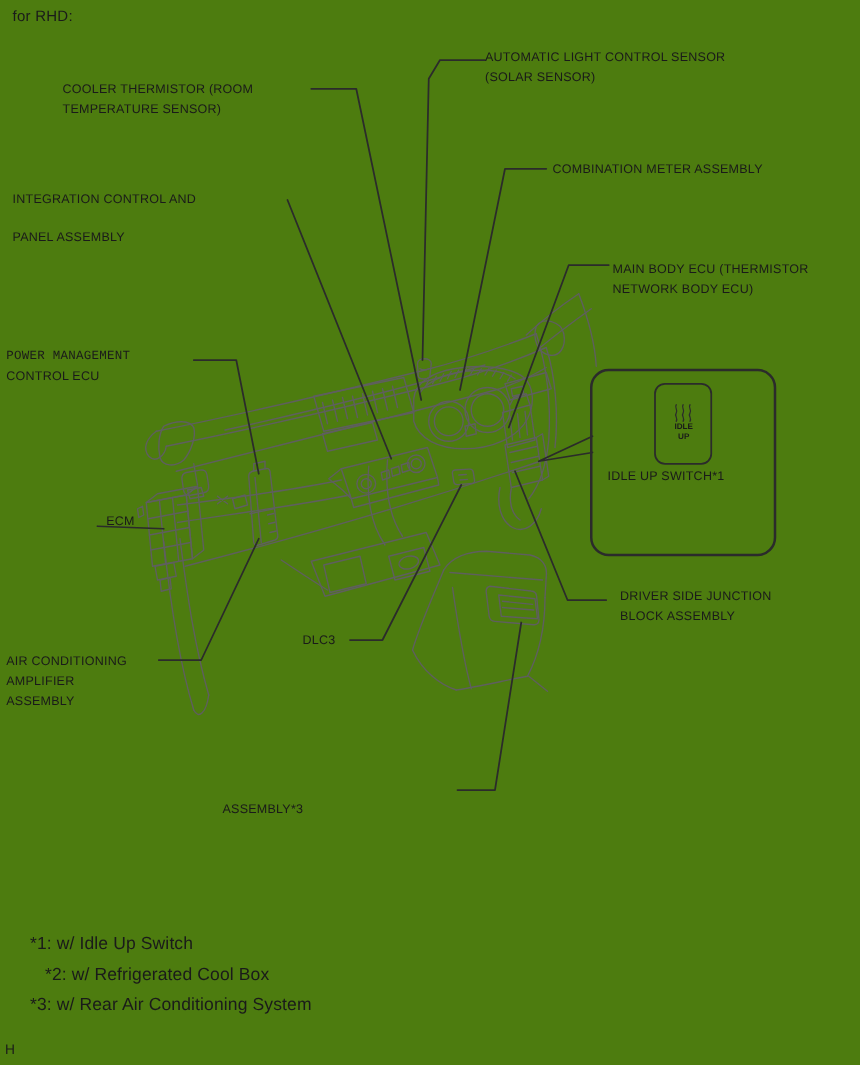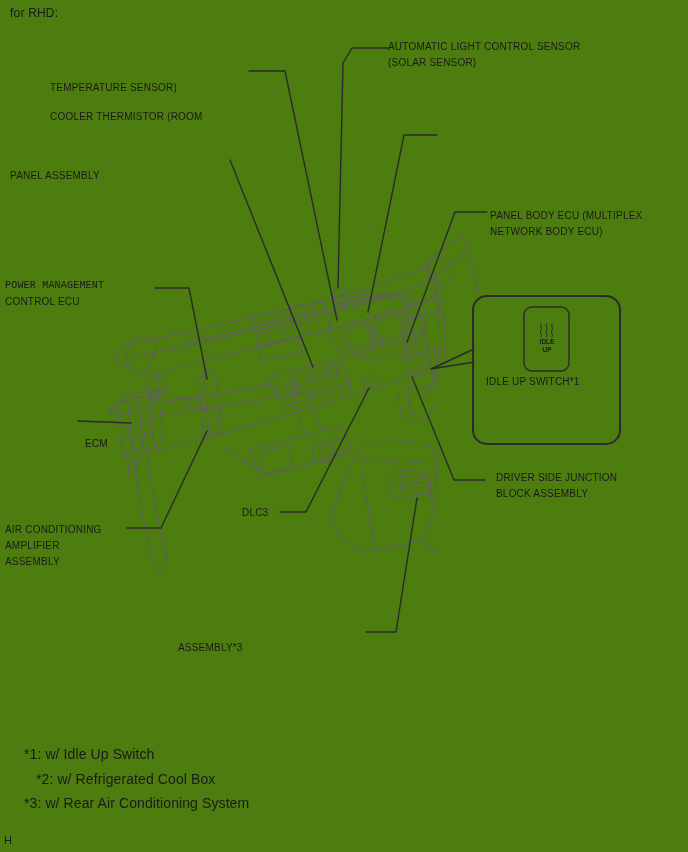--- a/index.html
+++ b/index.html
@@ -183,36 +183,38 @@
       <g stroke-width="1">
         <path d="M541,337 c1.8,-2.2 -1.8,-4.4 0,-6.6 c1.8,-2.2 -1.8,-4.4 0,-6.6"></path>
         <path d="M546.5,337 c1.8,-2.2 -1.8,-4.4 0,-6.6 c1.8,-2.2 -1.8,-4.4 0,-6.6"></path>
         <path d="M552,337 c1.8,-2.2 -1.8,-4.4 0,-6.6 c1.8,-2.2 -1.8,-4.4 0,-6.6"></path>
       </g>
     </g>
   </svg>
 
   <div class="hdr" style="left:10px;top:6px;">for RHD:</div>
 
-  <div class="lbl" style="left:50px;top:64px;margin-top:45px;">COOLER THERMISTOR (ROOM</div>
+  <div class="lbl" style="left:50px;top:64px;">COOLER THERMISTOR (ROOM</div>
   <div class="lbl" style="left:50px;top:80px;">TEMPERATURE SENSOR)</div>
 
   <div class="lbl" style="left:388px;top:39px;">AUTOMATIC LIGHT CONTROL SENSOR</div>
   <div class="lbl" style="left:388px;top:55px;">(SOLAR SENSOR)</div>
 
-  <div class="lbl" style="left:10px;top:168px;">PANEL ASSEMBLY</div>
-
-
-  <div class="lbl" style="left:490px;top:208px;">PANEL BODY ECU (MULTIPLEX</div>
+  <div class="lbl" style="left:10px;top:152px;">INTEGRATION CONTROL AND</div>
+  <div class="lbl" style="left:10px;top:183px;">PANEL ASSEMBLY</div>
+
+  <div class="lbl" style="left:442px;top:128px;">COMBINATION METER ASSEMBLY</div>
+
+  <div class="lbl" style="left:490px;top:208px;">MAIN BODY ECU (THERMISTOR</div>
   <div class="lbl" style="left:490px;top:224px;">NETWORK BODY ECU)</div>
 
   <div class="lbl" style="left:5px;top:278px;font-family:Liberation Mono, monospace;">POWER MANAGEMENT</div>
   <div class="lbl" style="left:5px;top:294px;">CONTROL ECU</div>
 
-  <div class="lbl" style="left:50px;top:436px;padding-left:35px;">ECM</div>
+  <div class="lbl" style="left:50px;top:410px;padding-left:35px;">ECM</div>
 
   <div class="idle-btn-text">
     <div>IDLE</div>
     <div>UP</div>
   </div>
   <div class="lbl" style="left:486px;top:374px;">IDLE UP SWITCH*1</div>
 
   <div class="lbl" style="left:496px;top:470px;">DRIVER SIDE JUNCTION</div>
   <div class="lbl" style="left:496px;top:486px;">BLOCK ASSEMBLY</div>
 

